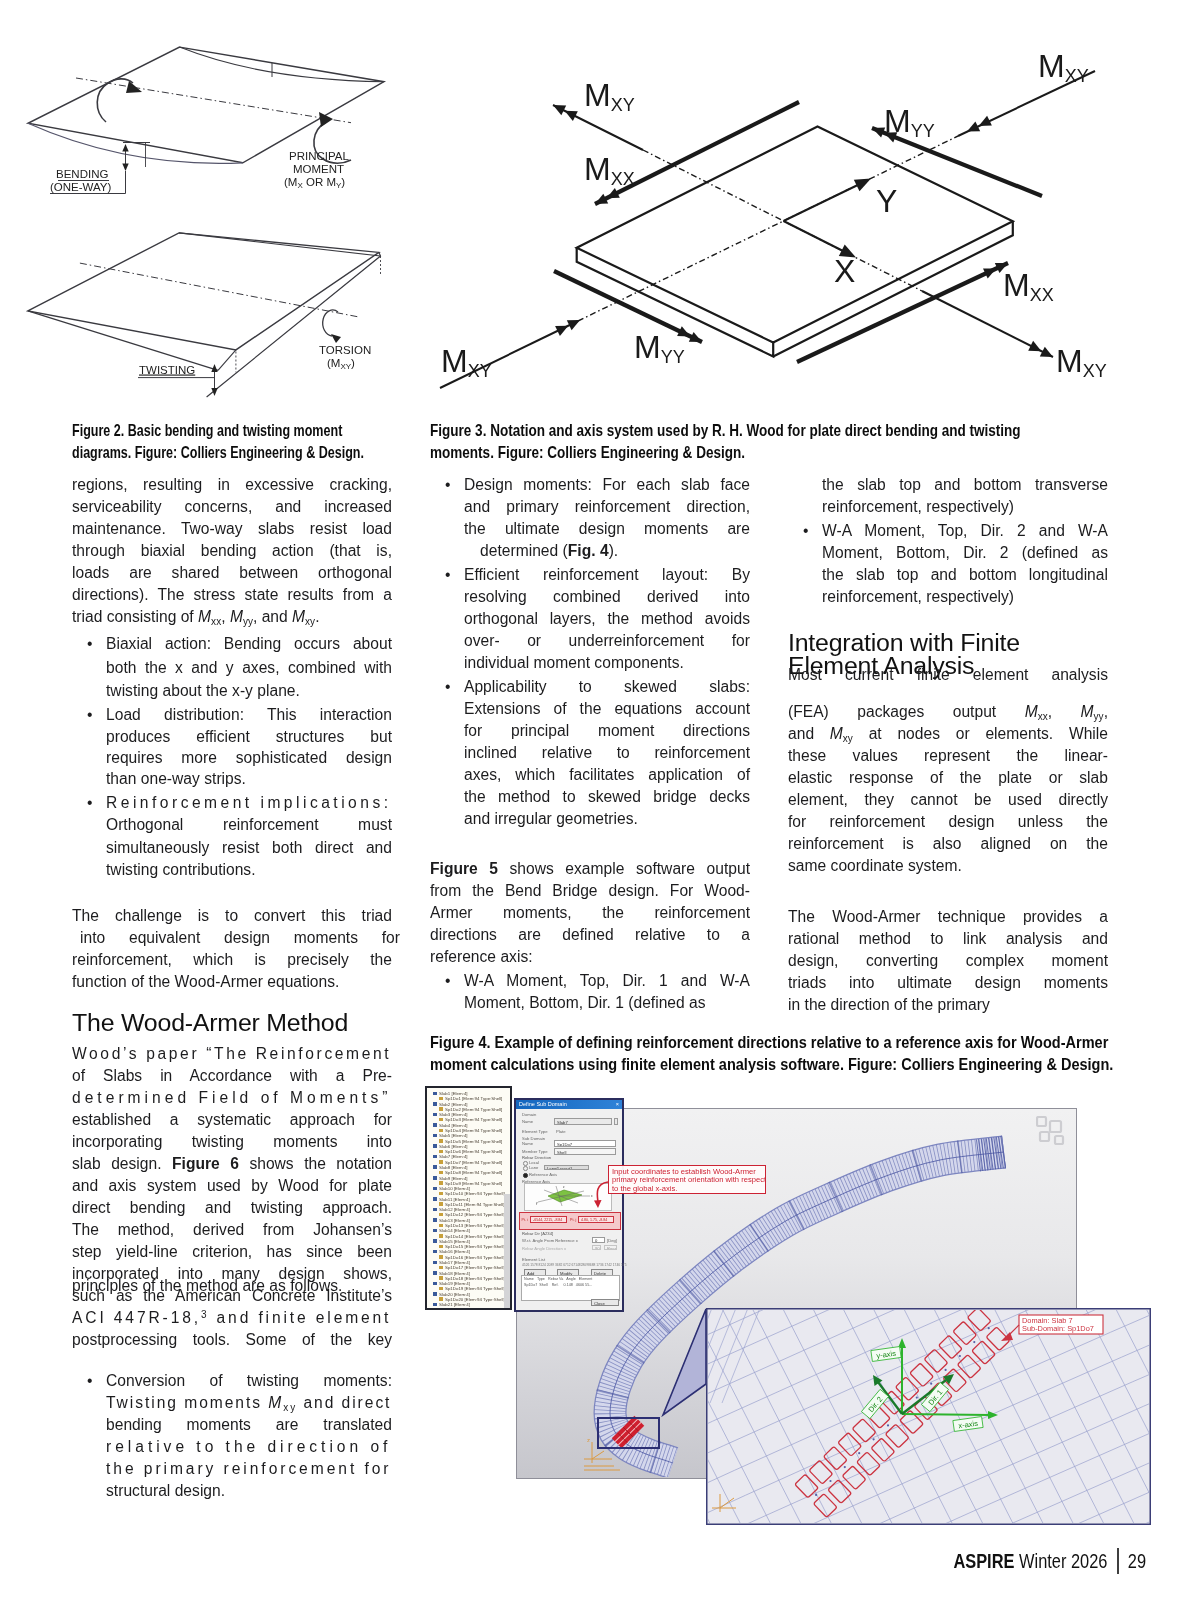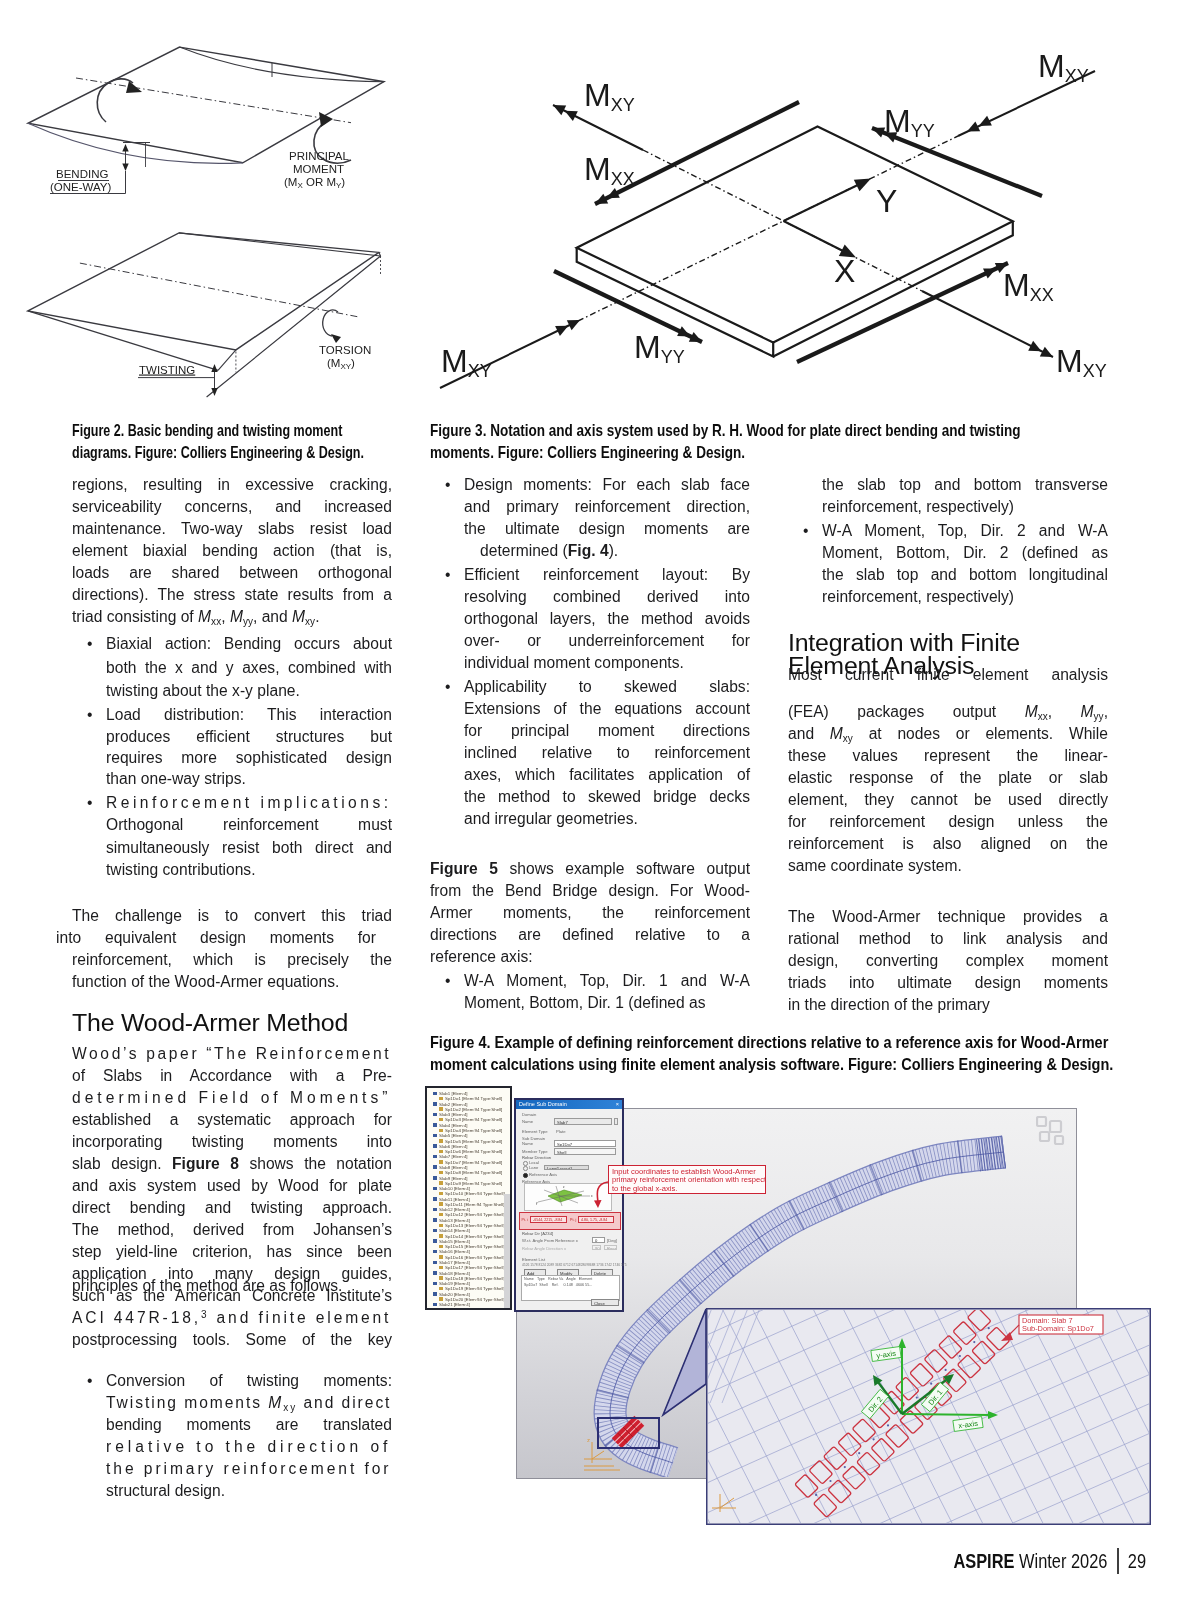--- a/index.html
+++ b/index.html
@@ -21,51 +21,51 @@
 <body>
 <div id="page">
 
 <div class="cap" style="left:72px;top:419px;transform:scaleX(0.76)">Figure 2. Basic bending and twisting moment<br>diagrams. Figure: Colliers Engineering &amp; Design.</div>
 <div class="cap" style="left:430px;top:419px;transform:scaleX(0.82)">Figure 3. Notation and axis system used by R. H. Wood for plate direct bending and twisting<br>moments. Figure: Colliers Engineering &amp; Design.</div>
 <div class="cap" style="left:430px;top:1031px;transform:scaleX(0.88)">Figure 4. Example of defining reinforcement directions relative to a reference axis for Wood-Armer<br>moment calculations using finite element analysis software. Figure: Colliers Engineering &amp; Design.</div>
 
 <div class="tl jl" style="left:72px;top:474px">regions, resulting in excessive cracking,</div>
 <div class="tl jl" style="left:72px;top:496px">serviceability concerns, and increased</div>
 <div class="tl jl" style="left:72px;top:518px">maintenance. Two-way slabs resist load</div>
-<div class="tl jl" style="left:72px;top:540px">element biaxial bending action (that is,</div>
+<div class="tl jl" style="left:72px;top:540px">through biaxial bending action (that is,</div>
 <div class="tl jl" style="left:72px;top:562px">loads are shared between orthogonal</div>
 <div class="tl jl" style="left:72px;top:584px">directions). The stress state results from a</div>
 <div class="tl ll" style="left:72px;top:606px">triad consisting of <i>M</i><sub>xx</sub>, <i>M</i><sub>yy</sub>, and <i>M</i><sub>xy</sub>.</div>
 <div class="tl bl jl" style="left:72px;top:633px"><span class="bu">•</span>Biaxial action: Bending occurs about</div>
 <div class="tl cl jl" style="left:72px;top:657px">both the x and y axes, combined with</div>
 <div class="tl cl ll" style="left:72px;top:680px">twisting about the x-y plane.</div>
 <div class="tl bl jl" style="left:72px;top:704px"><span class="bu">•</span>Load distribution: This interaction</div>
 <div class="tl cl jl" style="left:72px;top:726px">produces efficient structures but</div>
 <div class="tl cl jl" style="left:72px;top:747px">requires more sophisticated design</div>
 <div class="tl cl ll" style="left:72px;top:768px">than one-way strips.</div>
 <div class="tl bl ll" style="left:72px;top:792px;letter-spacing:3.48px"><span class="bu">•</span>Reinforcement implications:</div>
 <div class="tl cl jl" style="left:72px;top:814px">Orthogonal reinforcement must</div>
 <div class="tl cl jl" style="left:72px;top:837px">simultaneously resist both direct and</div>
 <div class="tl cl ll" style="left:72px;top:859px">twisting contributions.</div>
 <div class="tl jl" style="left:72px;top:905px">The challenge is to convert this triad</div>
-<div class="tl jl" style="left:56px;top:927px">into equivalent design moments for</div>
+<div class="tl jl" style="left:80px;top:927px">into equivalent design moments for</div>
 <div class="tl jl" style="left:72px;top:949px">reinforcement, which is precisely the</div>
 <div class="tl ll" style="left:72px;top:971px">function of the Wood-Armer equations.</div>
 <div class="tl hd" style="left:72px;top:1012px">The Wood-Armer Method</div>
 <div class="tl ll" style="left:72px;top:1043px;letter-spacing:2.63px">Wood’s paper “The Reinforcement</div>
 <div class="tl jl" style="left:72px;top:1065px">of Slabs in Accordance with a Pre-</div>
 <div class="tl ll" style="left:72px;top:1087px;letter-spacing:4.01px">determined Field of Moments”</div>
 <div class="tl jl" style="left:72px;top:1109px">established a systematic approach for</div>
 <div class="tl jl" style="left:72px;top:1131px">incorporating twisting moments into</div>
-<div class="tl jl" style="left:72px;top:1153px">slab design. <b>Figure 8</b> shows the notation</div>
+<div class="tl jl" style="left:72px;top:1153px">slab design. <b>Figure 6</b> shows the notation</div>
 <div class="tl jl" style="left:72px;top:1175px">and axis system used by Wood for plate</div>
 <div class="tl jl" style="left:72px;top:1197px">direct bending and twisting approach.</div>
 <div class="tl jl" style="left:72px;top:1219px">The method, derived from Johansen’s</div>
 <div class="tl jl" style="left:72px;top:1241px">step yield-line criterion, has since been</div>
-<div class="tl jl" style="left:72px;top:1263px">application into many design guides,</div>
+<div class="tl jl" style="left:72px;top:1263px">incorporated into many design shows,</div>
 <div class="tl jl" style="left:72px;top:1285px">such as the American Concrete Institute’s</div>
 <div class="tl ll" style="left:72px;top:1307px;letter-spacing:2.87px">ACI 447R-18,<sup>3</sup> and finite element</div>
 <div class="tl jl" style="left:72px;top:1329px">postprocessing tools. Some of the key</div>
 <div class="tl ll" style="left:72px;top:1275px">principles of the method are as follows.</div>
 <div class="tl bl jl" style="left:72px;top:1370px"><span class="bu">•</span>Conversion of twisting moments:</div>
 <div class="tl cl ll" style="left:72px;top:1392px;letter-spacing:1.95px">Twisting moments <i>M</i><sub>xy</sub> and direct</div>
 <div class="tl cl jl" style="left:72px;top:1414px">bending moments are translated</div>
 <div class="tl cl ll" style="left:72px;top:1436px;letter-spacing:3.97px">relative to the direction of</div>
 <div class="tl cl ll" style="left:72px;top:1458px;letter-spacing:2.94px">the primary reinforcement for</div>
 <div class="tl cl ll" style="left:72px;top:1480px">structural design.</div>

